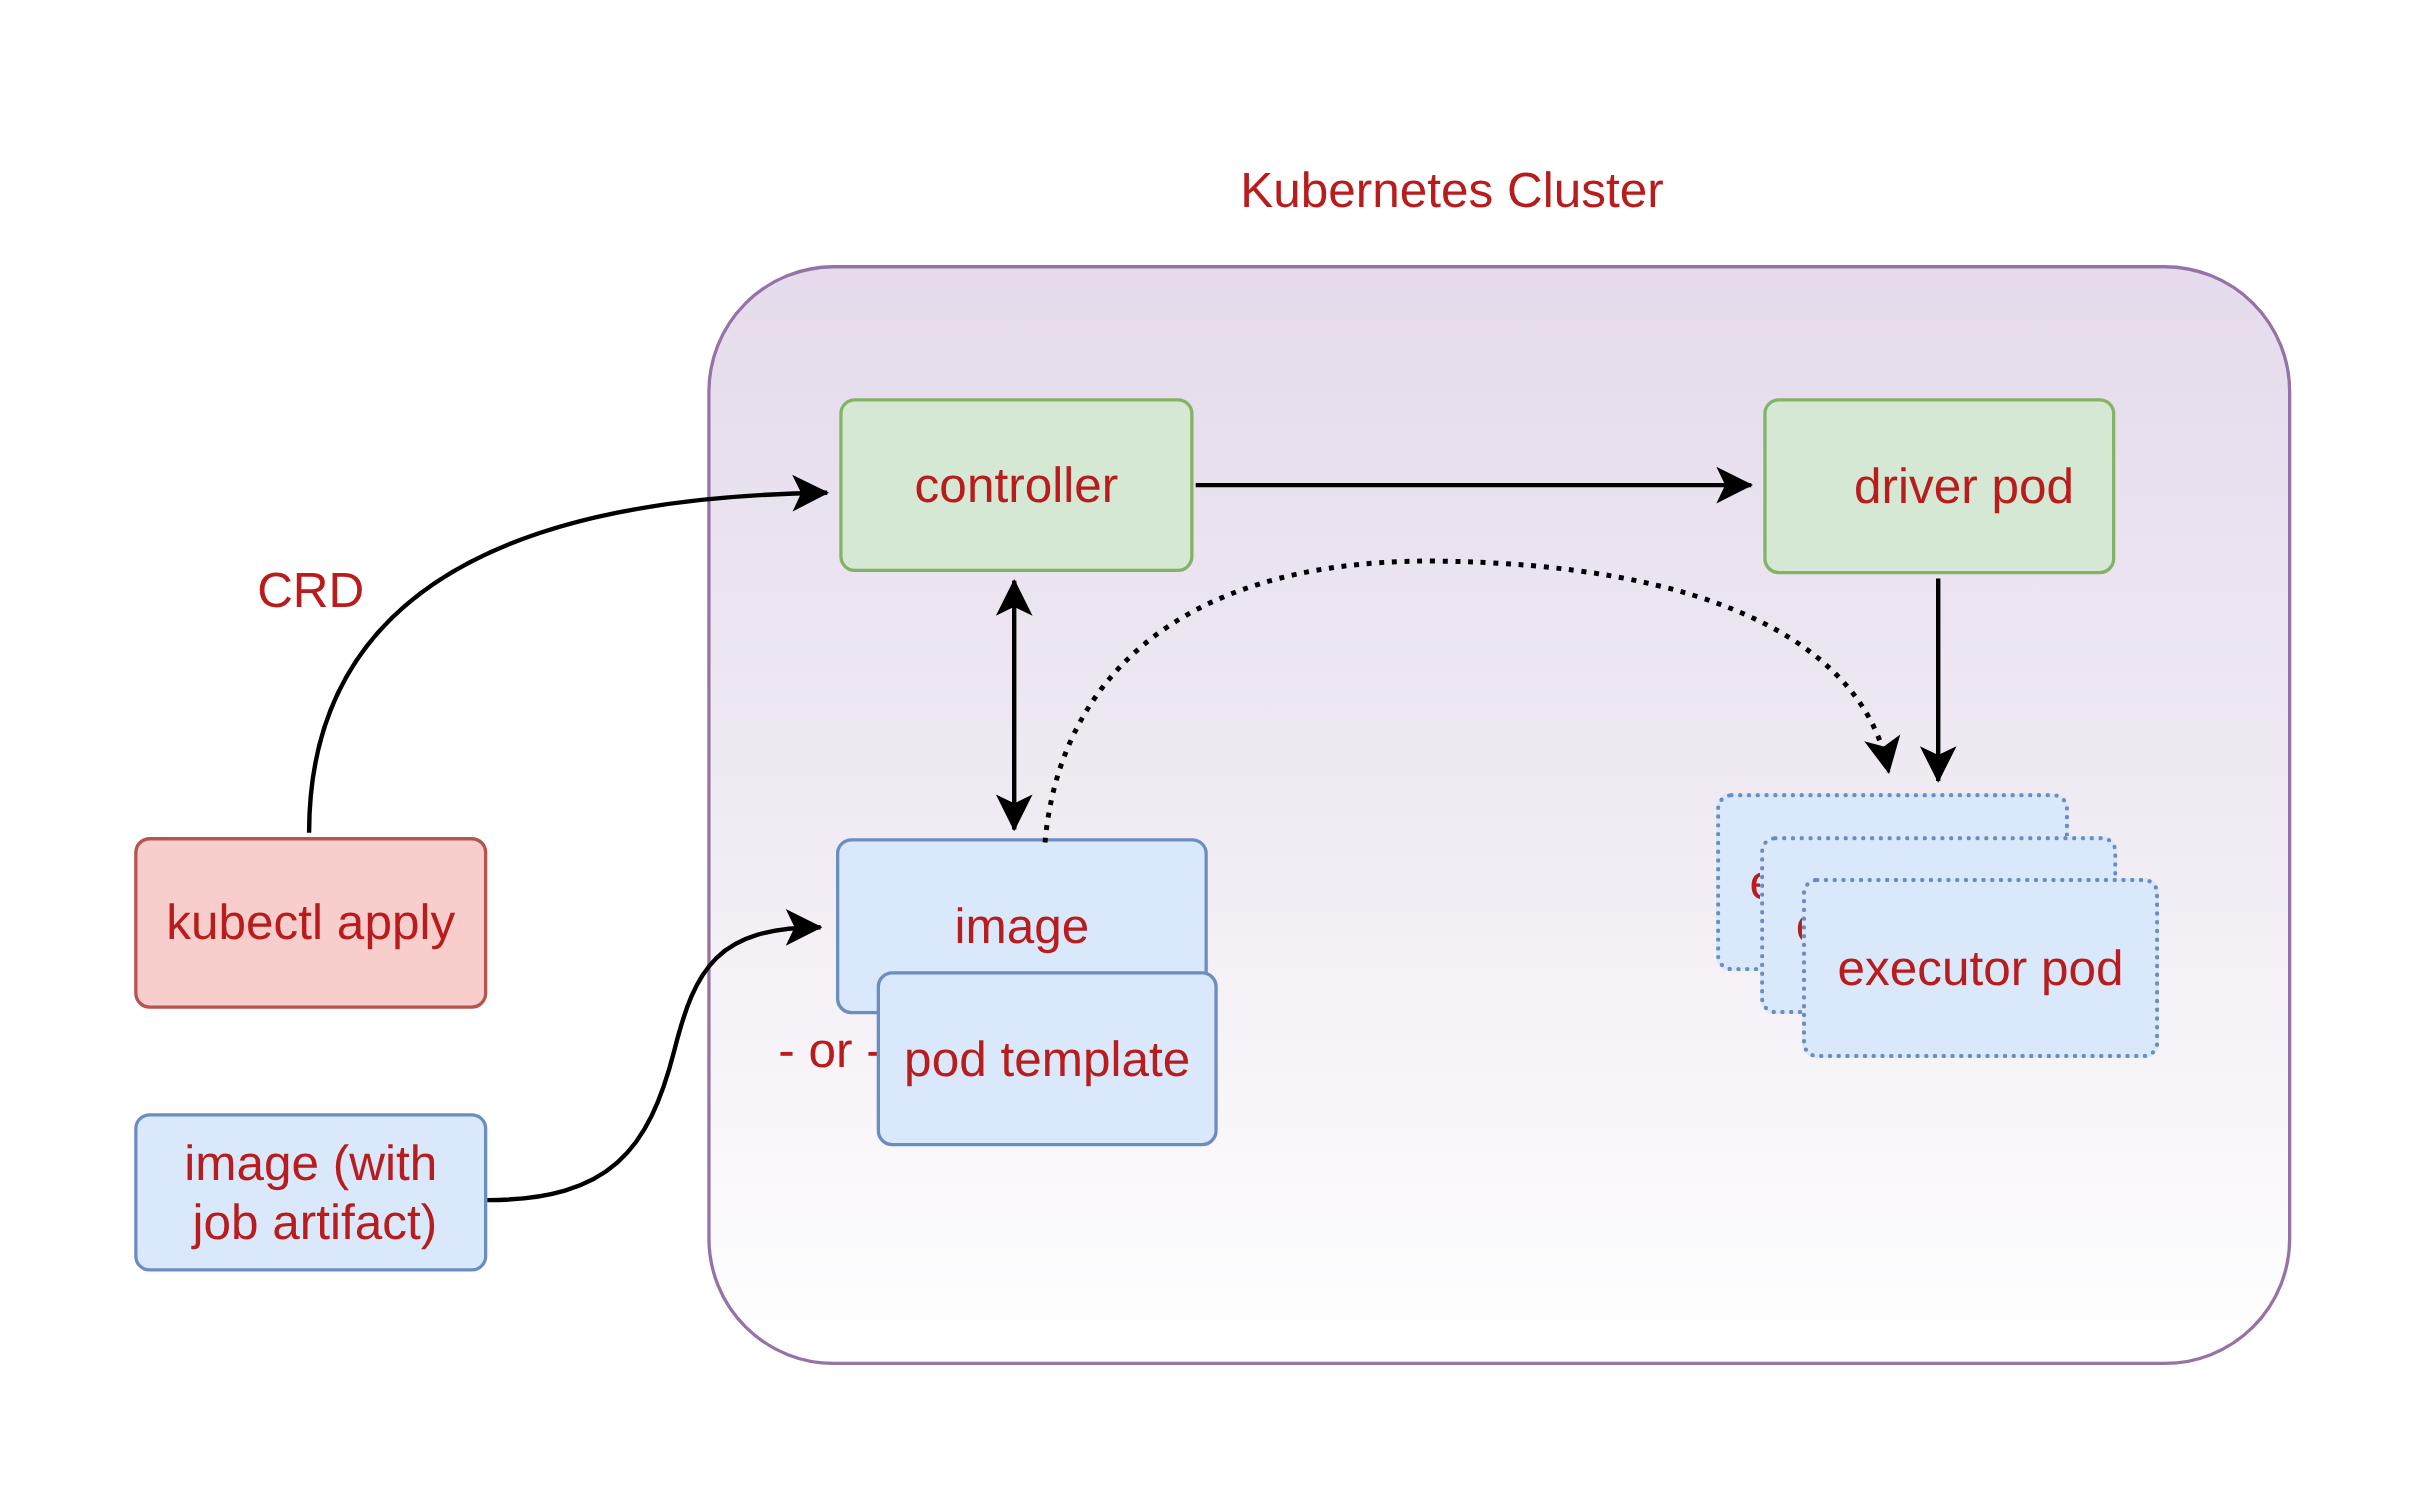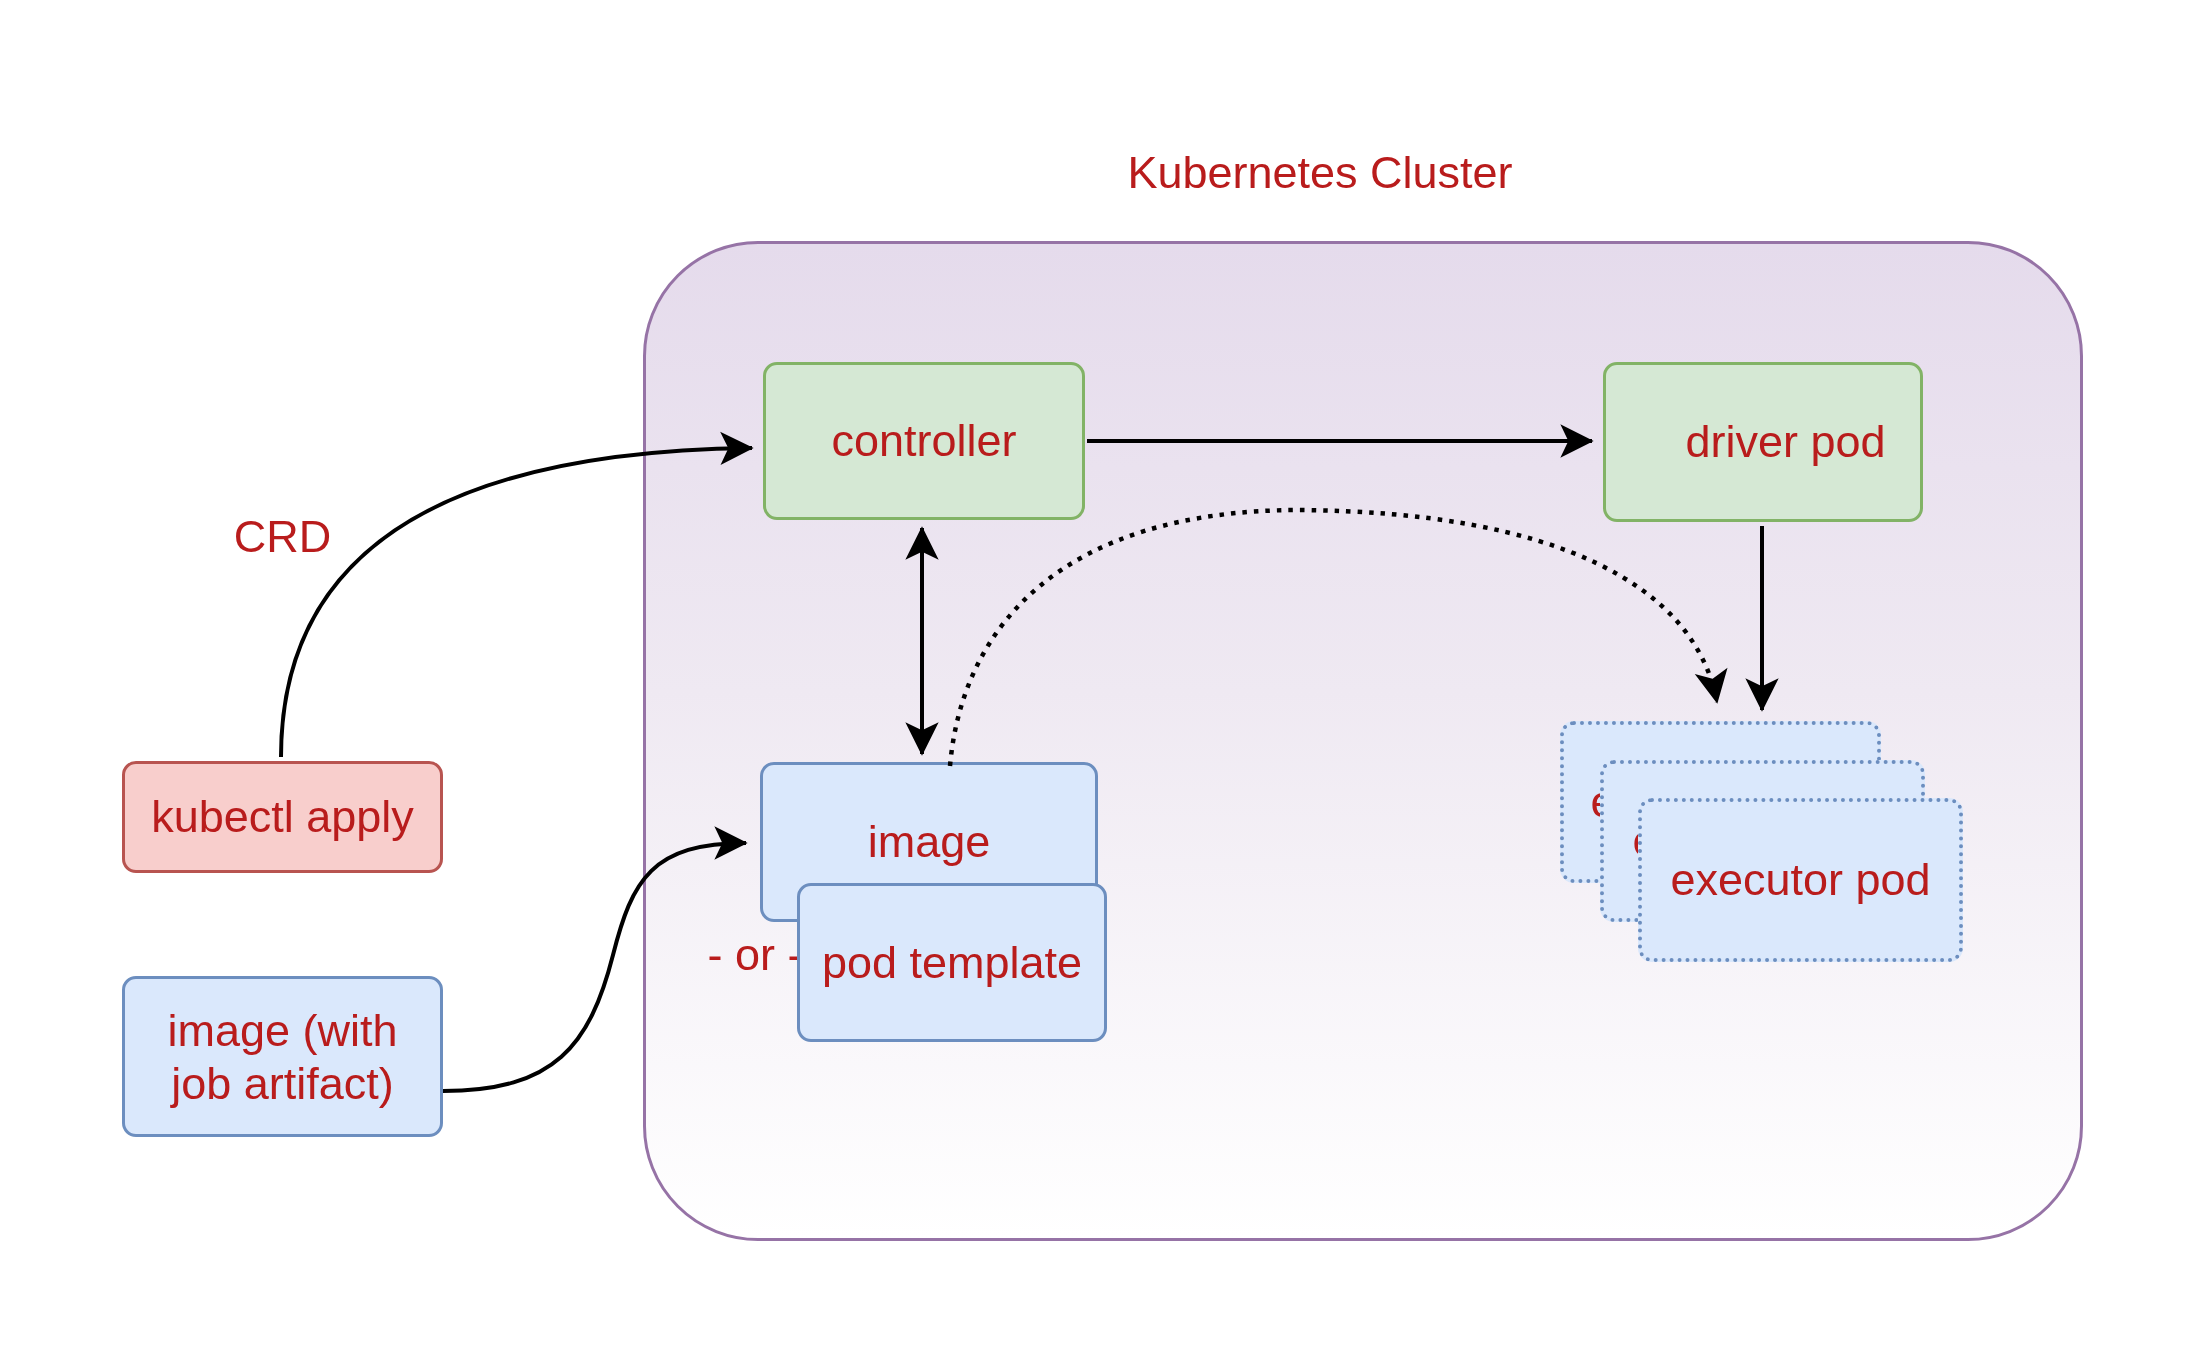--- a/index.html
+++ b/index.html
@@ -37,25 +37,25 @@
 
 <div class="canvas">
 
   <div class="cluster"></div>
 
   <div class="diagram-title">Kubernetes Cluster</div>
 
   <div class="float-label" style="left:210px;top:512px;width:145px;">CRD</div>
   <div class="float-label" style="left:675px;top:930px;width:160px;">- or -</div>
 
-  <div class="node red" style="left:122px;top:761px;width:321px;height:112px;">
+  <div class="node red" style="left:122px;top:761px;width:321px;height:156px;">
     <span>kubectl apply</span>
   </div>
 
-  <div class="node blue two-line" style="left:122px;top:976px;width:321px;height:161px;">
+  <div class="node blue two-line" style="left:122px;top:1012px;width:321px;height:144px;text-align:right;">
     <span>
       <span>image (with</span><br>
       <span>job artifact)</span>
     </span>
   </div>
 
   <div class="node green" style="left:763px;top:362px;width:322px;height:158px;">
     <span>controller</span>
   </div>
 

